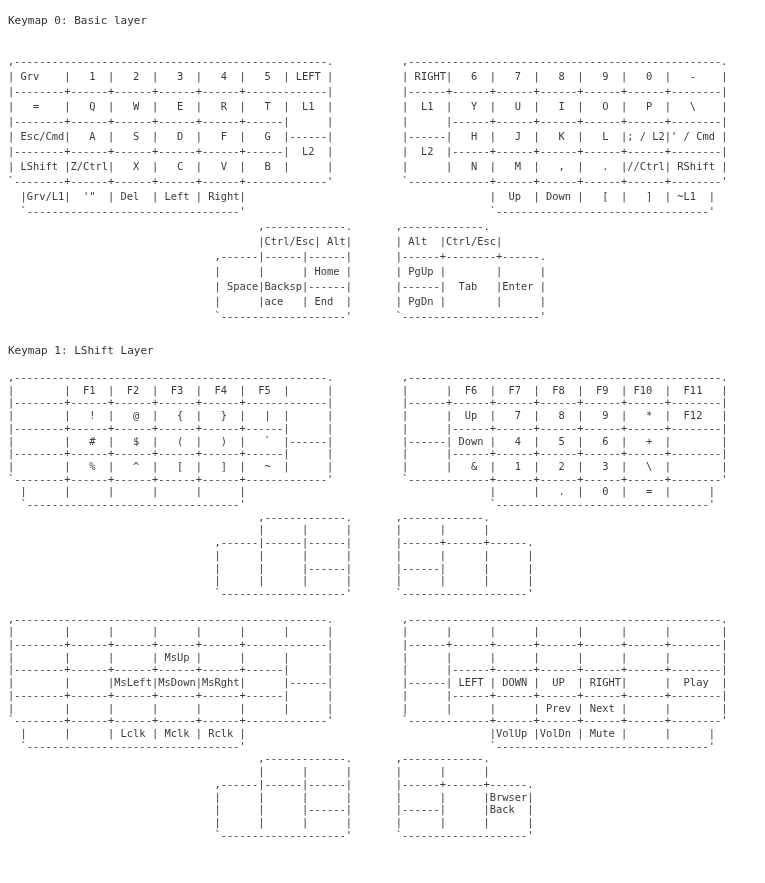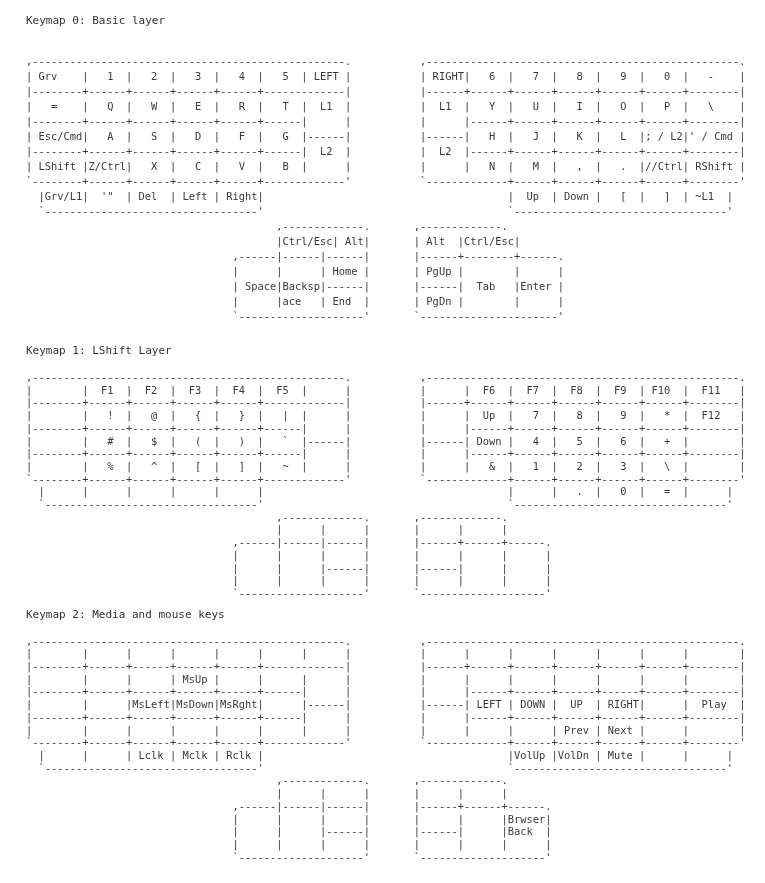--- a/index.html
+++ b/index.html
@@ -9,21 +9,21 @@
   }
   body {
     width: 765px;
     height: 883px;
     overflow: hidden;
   }
   .doc {
     box-sizing: border-box;
     width: 765px;
     height: 883px;
-    padding: 14px 10px 0 26px;
+    padding: 14px 10px 0 8px;
     color: #333333;
     font-family: "DejaVu Sans Mono", monospace;
   }
   .keymap { margin: 0; }
   .keymap-title {
     font-family: "DejaVu Sans Mono", monospace;
     font-size: 11px;
     line-height: 14px;
     white-space: pre;
     color: #333333;
@@ -85,21 +85,20 @@
                                         ,-------------.       ,-------------.
                                         |      |      |       |      |      |
                                  ,------|------|------|       |------+------+------.
                                  |      |      |      |       |      |      |      |
                                  |      |      |------|       |------|      |      |
                                  |      |      |      |       |      |      |      |
                                  `--------------------'       `--------------------'</pre>
   </section>
 
   <section class="keymap s2">
-    <div class="keymap-title">Keymap 2: Media and mouse keys</div>
     <pre class="keymap-art">,--------------------------------------------------.           ,--------------------------------------------------.
 |        |      |      |      |      |      |      |           |      |      |      |      |      |      |        |
 |--------+------+------+------+------+-------------|           |------+------+------+------+------+------+--------|
 |        |      |      | MsUp |      |      |      |           |      |      |      |      |      |      |        |
 |--------+------+------+------+------+------|      |           |      |------+------+------+------+------+--------|
 |        |      |MsLeft|MsDown|MsRght|      |------|           |------| LEFT | DOWN |  UP  | RIGHT|      |  Play  |
 |--------+------+------+------+------+------|      |           |      |------+------+------+------+------+--------|
 |        |      |      |      |      |      |      |           |      |      |      | Prev | Next |      |        |
 `--------+------+------+------+------+-------------'           `-------------+------+------+------+------+--------'
   |      |      | Lclk | Mclk | Rclk |                                       |VolUp |VolDn | Mute |      |      |

